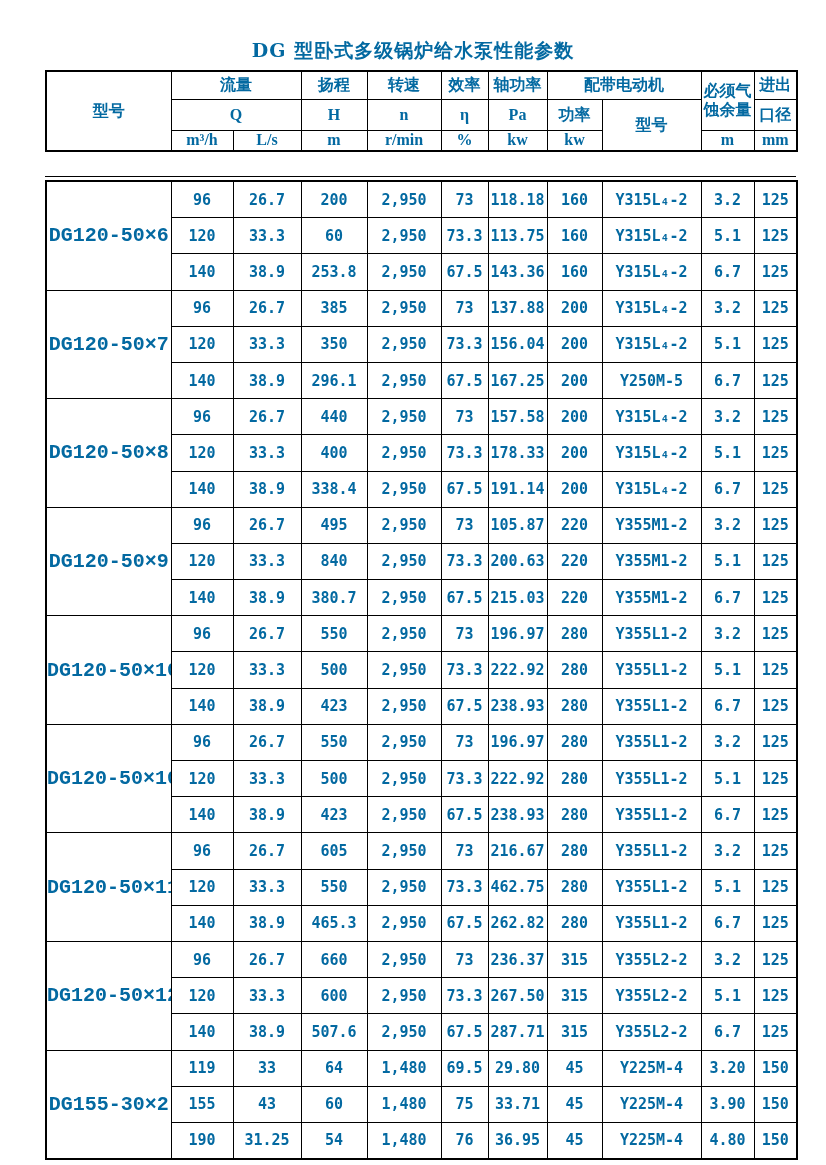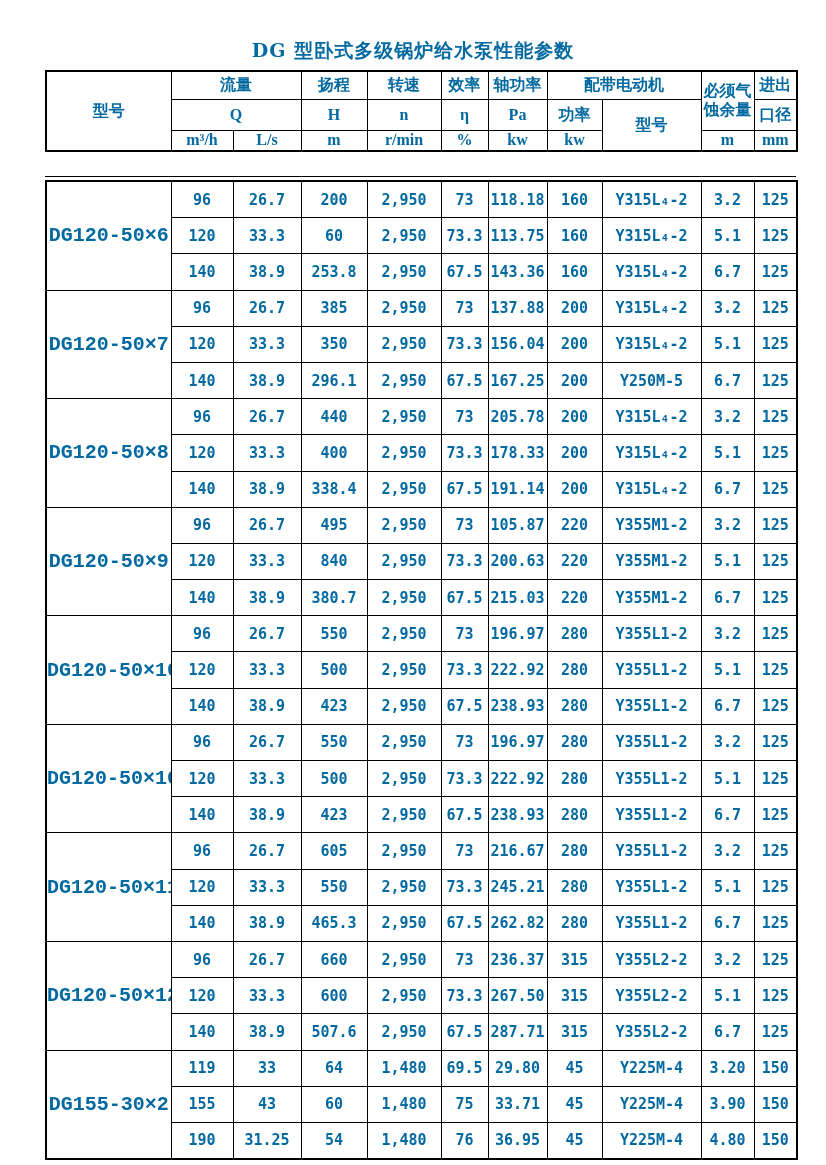--- a/index.html
+++ b/index.html
@@ -211,21 +211,21 @@
           <td>6.7</td>
           <td>125</td>
         </tr>
         <tr>
           <td rowspan="3" class="model-cell">DG120-50×8</td>
           <td>96</td>
           <td>26.7</td>
           <td>440</td>
           <td>2,950</td>
           <td>73</td>
-          <td>205.78</td>
+          <td>157.58</td>
           <td>200</td>
           <td>Y315L₄-2</td>
           <td>3.2</td>
           <td>125</td>
         </tr>
         <tr>
           <td>120</td>
           <td>33.3</td>
           <td>400</td>
           <td>2,950</td>
@@ -371,21 +371,21 @@
           <td>Y355L1-2</td>
           <td>3.2</td>
           <td>125</td>
         </tr>
         <tr>
           <td>120</td>
           <td>33.3</td>
           <td>550</td>
           <td>2,950</td>
           <td>73.3</td>
-          <td>245.21</td>
+          <td>462.75</td>
           <td>280</td>
           <td>Y355L1-2</td>
           <td>5.1</td>
           <td>125</td>
         </tr>
         <tr>
           <td>140</td>
           <td>38.9</td>
           <td>465.3</td>
           <td>2,950</td>

